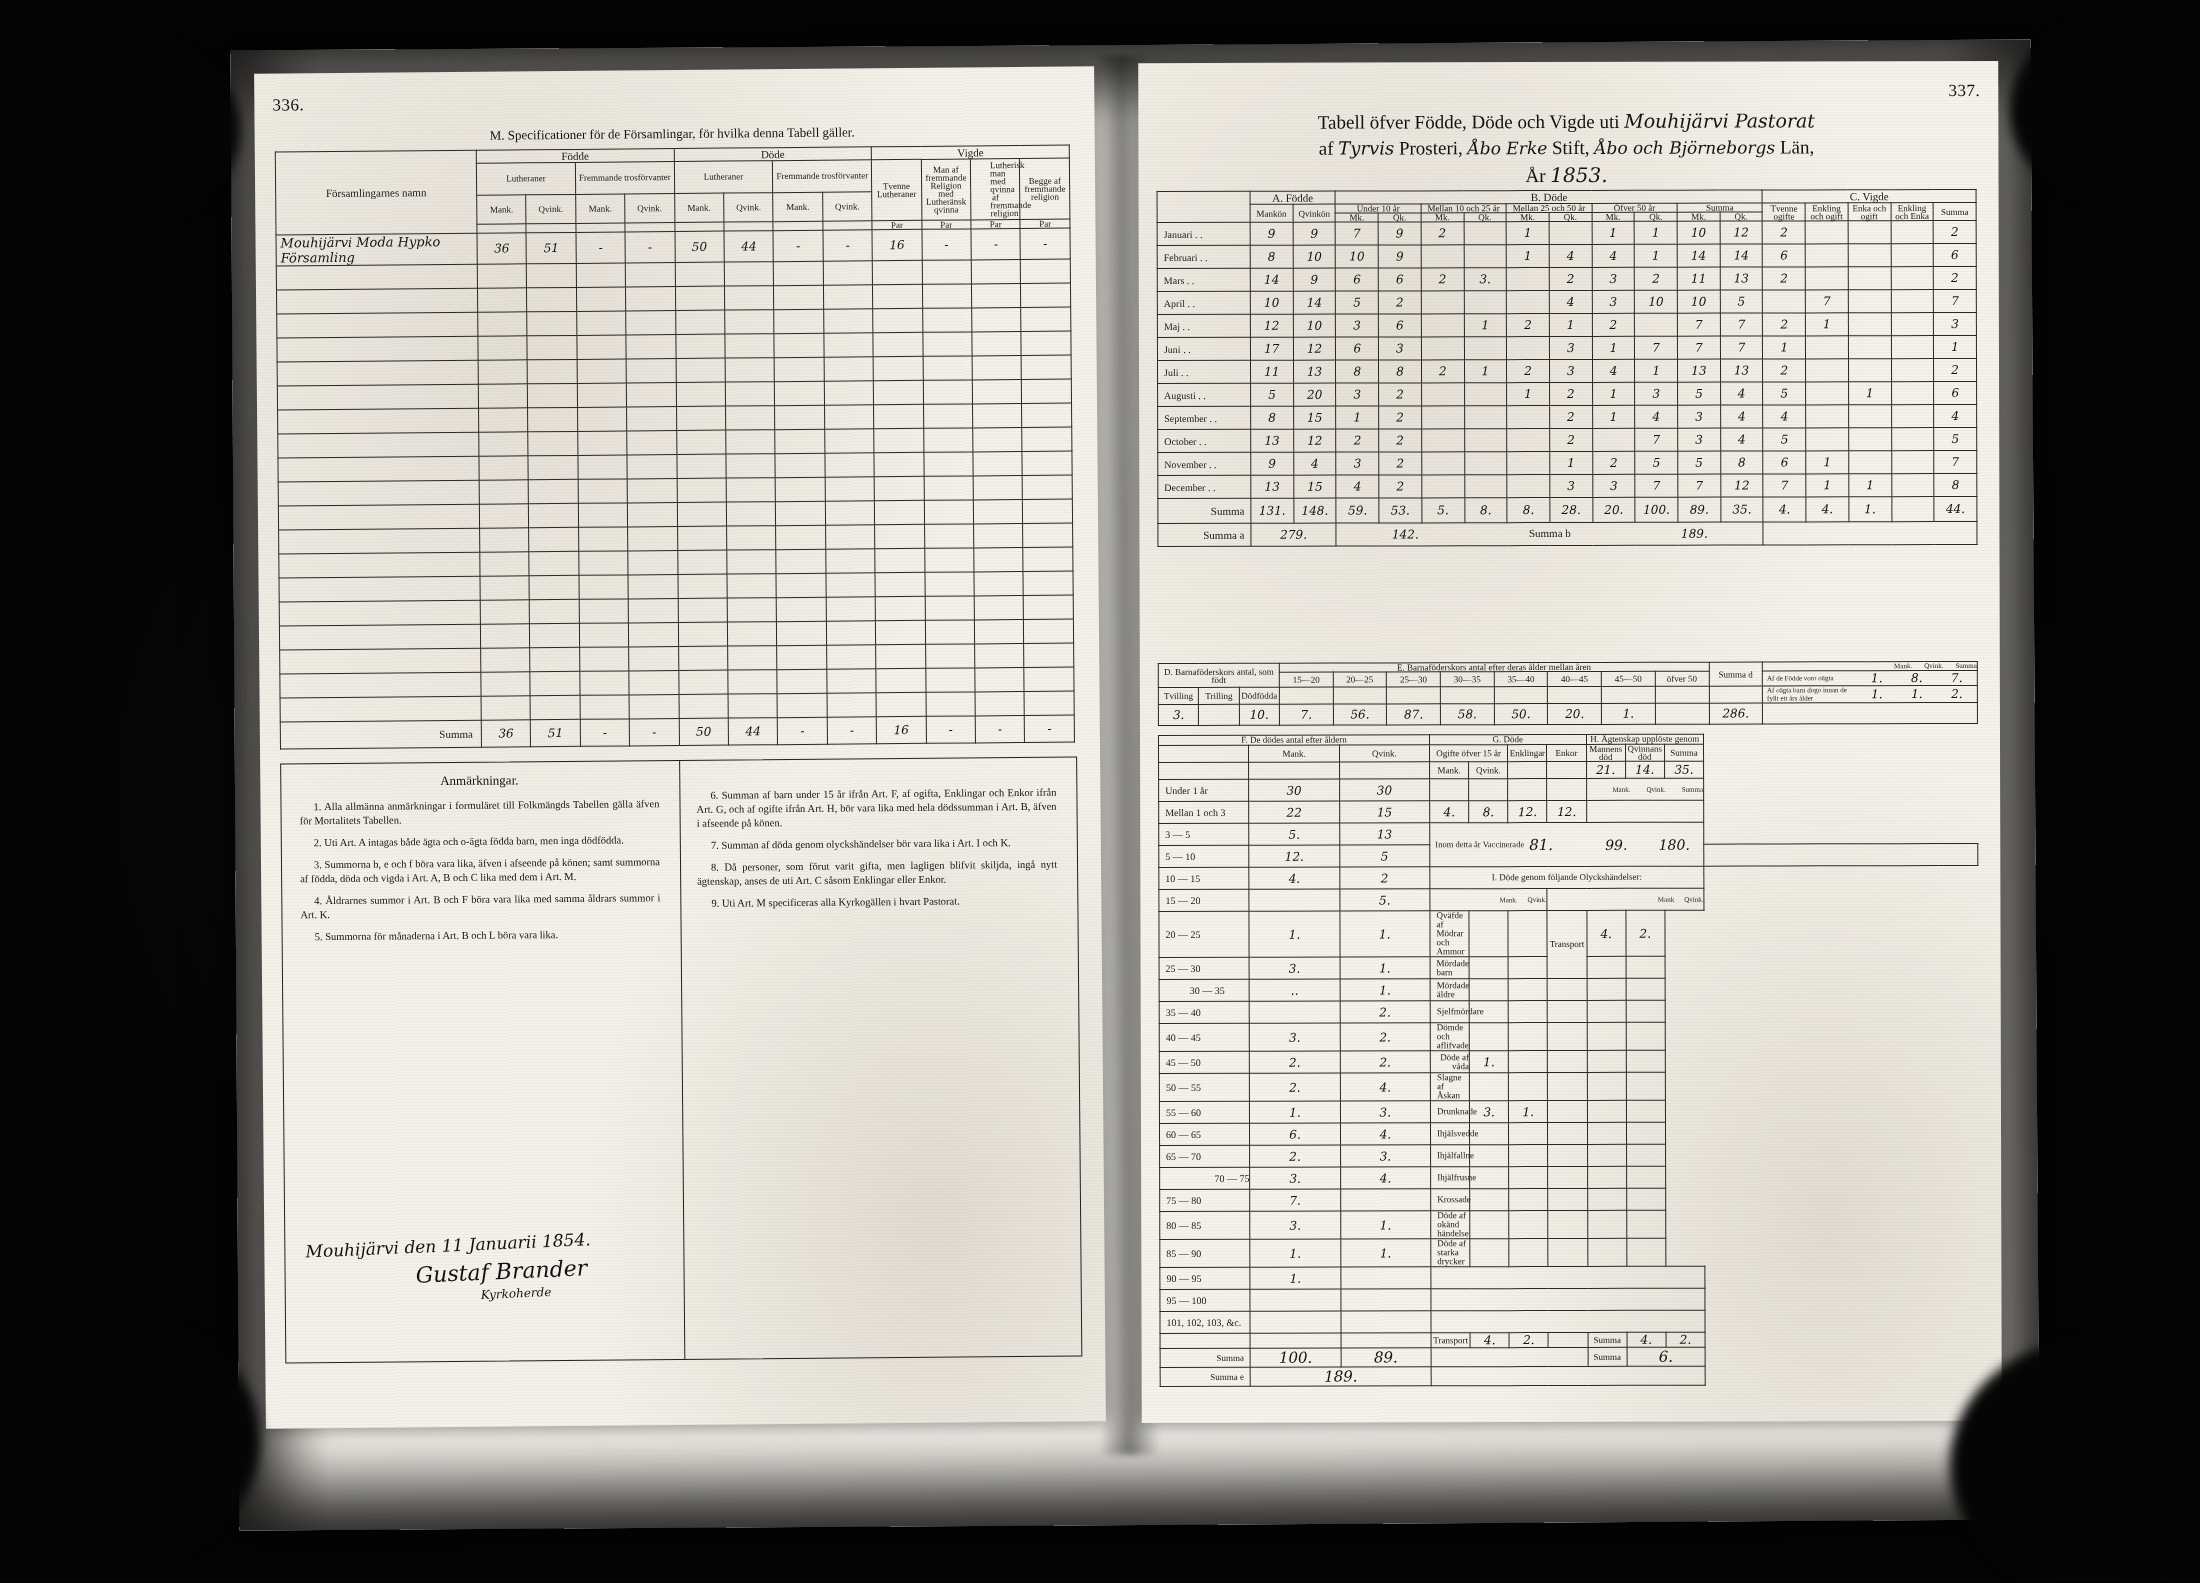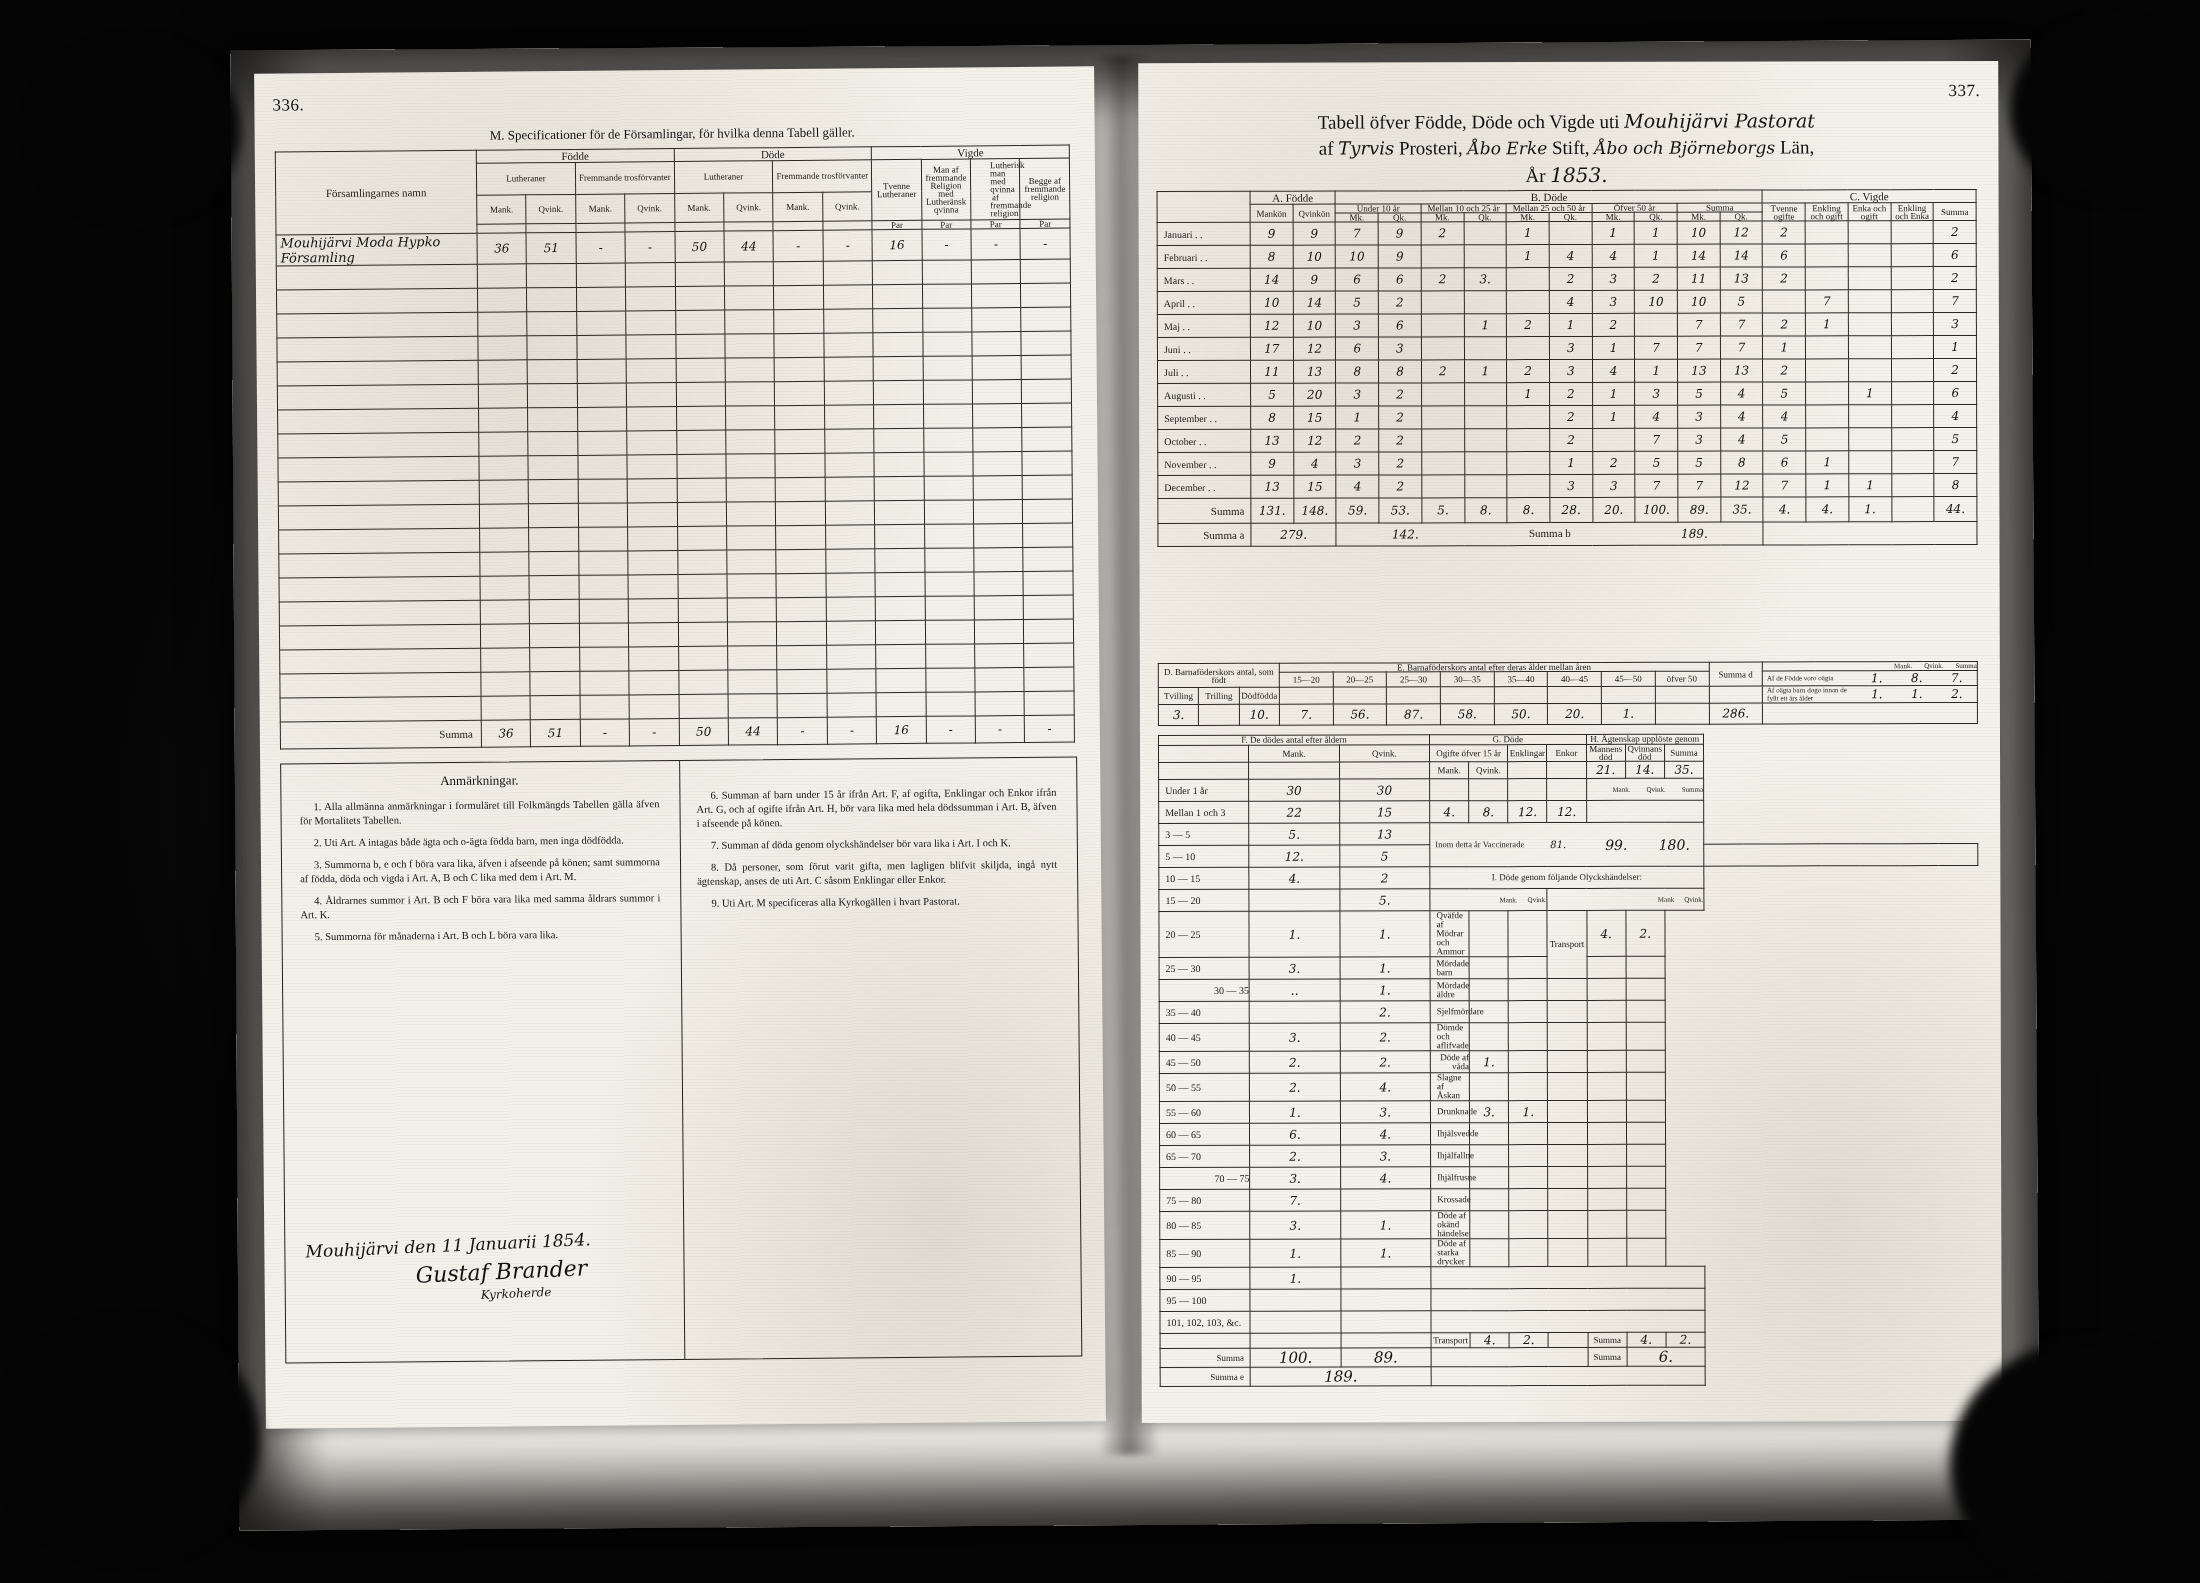--- a/index.html
+++ b/index.html
@@ -949,21 +949,21 @@
               <td><span class="hw">12.</span></td>
               <td colspan="3"></td>
             </tr>
             <tr>
               <td style="font-size: 10px; text-align: left; padding-left: 6px; height: 21px;">3 — 5</td>
               <td><span class="hw">5.</span></td>
               <td><span class="hw">13</span></td>
               <td colspan="7" rowspan="2">
                 <div style="display: flex; align-items: center;">
                   <span class="tiny" style="flex: 1 1 0%; text-align: center;">Inom detta år Vaccinerade</span>
-                  <span class="hw" style="width: 58px; text-align: center; font-size: 10px;">81.</span>
+                  <span class="hw" style="width: 58px; text-align: left; font-size: 15px;">81.</span>
                   <span class="hw" style="width: 58px; text-align: center; font-size: 14px;">99.</span>
                   <span class="hw" style="width: 58px; text-align: center; font-size: 14px;">180.</span>
                 </div>
               </td>
             </tr>
             <tr>
               <td style="font-size: 10px; text-align: left; padding-left: 6px; height: 21px;">5 — 10</td>
               <td><span class="hw">12.</span></td>
               <td><span class="hw">5</span></td>
               <td colspan="7"></td>
@@ -1006,21 +1006,21 @@
               <td style="font-size: 10px; text-align: left; padding-left: 6px; height: 21px;">25 — 30</td>
               <td><span class="hw">3.</span></td>
               <td><span class="hw">1.</span></td>
               <td colspan="1" class="tiny" style="text-align: left; padding-left: 6px;">Mördade barn</td>
               <td></td>
               <td></td>
               <td></td>
               <td></td>
             </tr>
             <tr>
-              <td style="font-size: 10px; text-align: right; padding-left: 6px; height: 21px;">30 — 35</td>
+              <td style="font-size: 10px; text-align: center; padding-left: 6px; height: 21px;">30 — 35</td>
               <td><span class="hw">..</span></td>
               <td><span class="hw">1.</span></td>
               <td colspan="1" class="tiny" style="text-align: left; padding-left: 6px;">Mördade äldre</td>
               <td></td>
               <td></td>
               <td></td>
               <td></td>
               <td></td>
             </tr>
             <tr>

